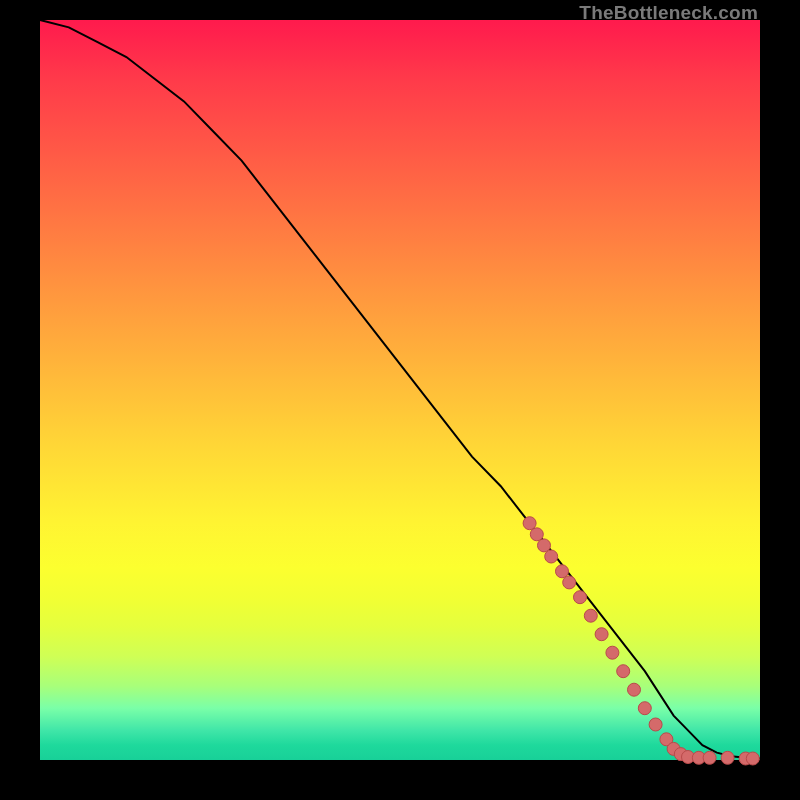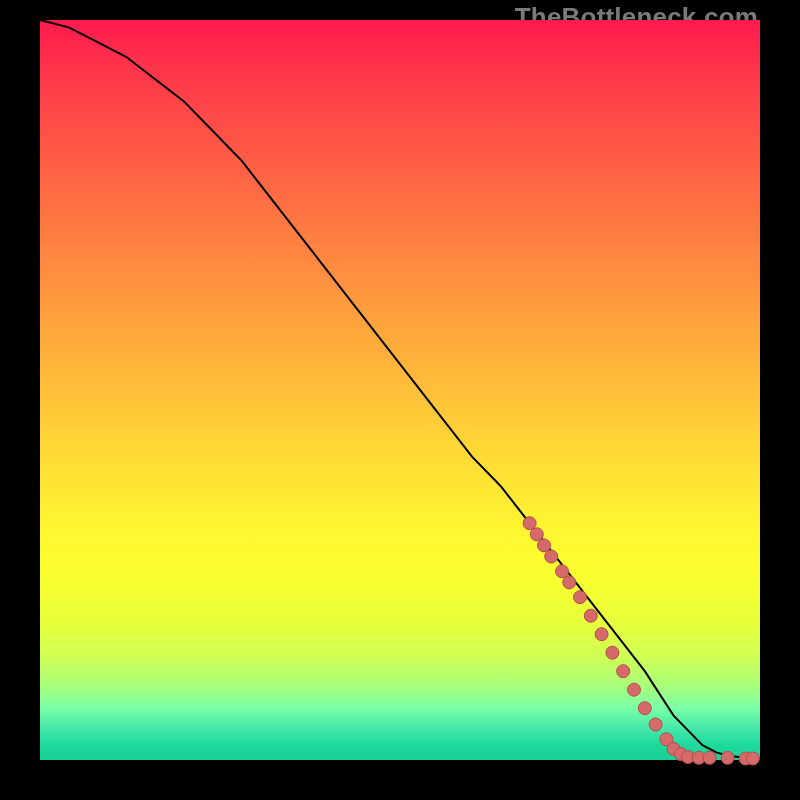--- a/index.html
+++ b/index.html
@@ -58,21 +58,21 @@
     top: 0;
     width: 100%;
     height: 100%;
     overflow: visible;
   }
   .watermark {
     position: absolute;
     right: 42px;
     top: 2px;
     color: #7a7a7a;
-    font-size: 26px;
+    font-size: 19px;
     font-weight: 600;
     font-family: Arial, Helvetica, sans-serif;
     letter-spacing: 0.2px;
   }
 </style>
 </head>
 <body>
 
 <div class="outer">
   <div class="watermark">TheBottleneck.com</div>

